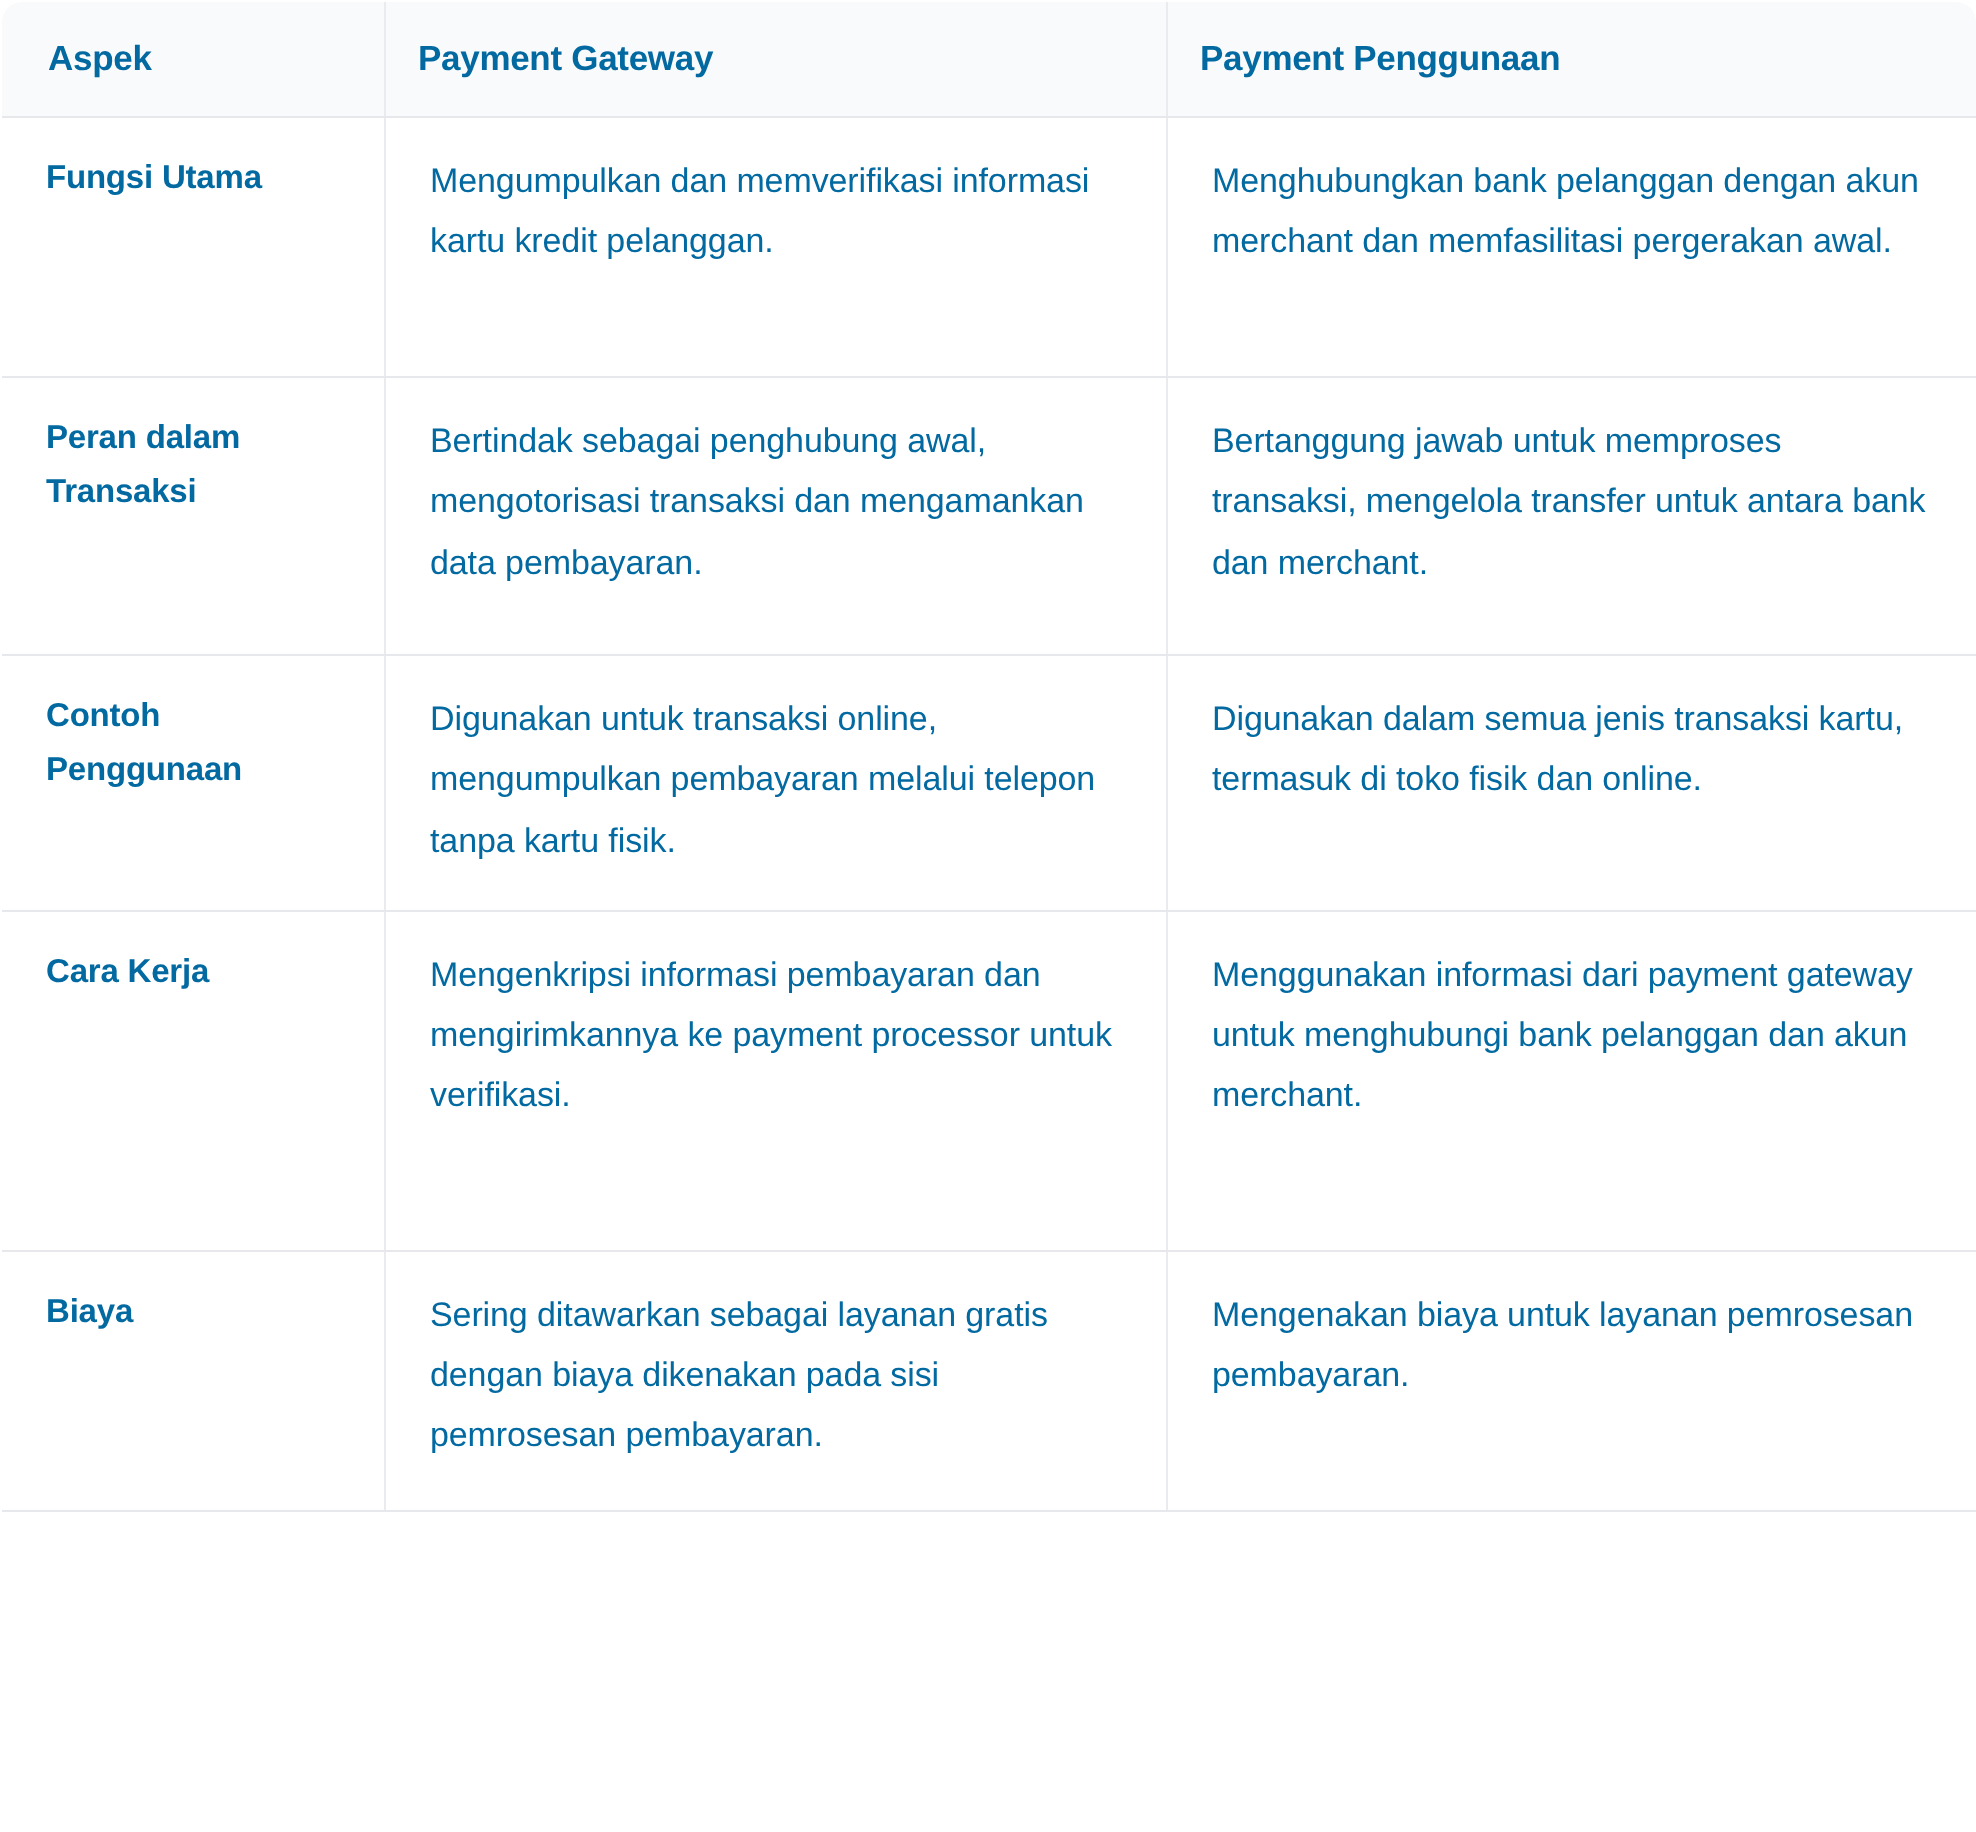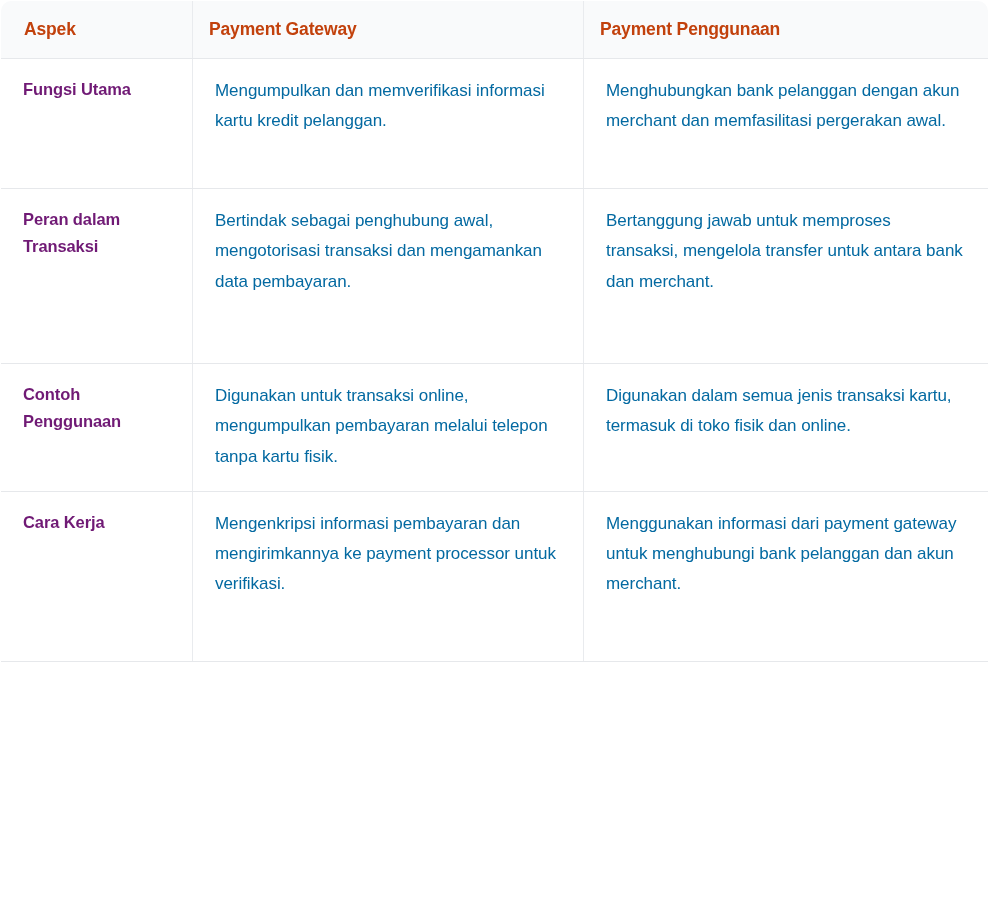--- a/index.html
+++ b/index.html
@@ -43,21 +43,21 @@
   table.comparison thead tr {
     background: #f9fafb;
   }
 
   table.comparison thead th {
     text-align: left;
     vertical-align: middle;
     font-size: 17.5px;
     font-weight: 700;
     letter-spacing: -0.15px;
-    color: #c2410c;
+    color: #0369a1;
     padding: 18px 22px 18px 16px;
     border-bottom: 1px solid #e6e8eb;
     border-right: 1px solid #e9ebee;
     box-sizing: border-box;
   }
   table.comparison thead th:last-child {
     border-right: none;
   }
   table.comparison thead th.th-aspek { padding-left: 23px; }
 
@@ -69,38 +69,38 @@
     box-sizing: border-box;
     background: #ffffff;
   }
   table.comparison tbody td:last-child {
     border-right: none;
   }
 
   td.cell-aspek {
     font-size: 16.5px;
     font-weight: 700;
-    color: #701a75;
+    color: #0369a1;
     line-height: 1.62;
     letter-spacing: -0.1px;
     padding-left: 23px;
     padding-right: 14px;
   }
 
   td.cell-body {
     font-size: 17px;
     font-weight: 400;
     color: #0369a1;
     line-height: 1.78;
     letter-spacing: -0.05px;
   }
 
   
   tr[data-row="0"] td { height: 130px; }
-  tr[data-row="1"] td { height: 175px; }
+  tr[data-row="1"] td { height: 139px; }
   tr[data-row="2"] td { height: 170px; }
   tr[data-row="3"] td { height: 125px; }
   tr[data-row="4"] td { height: 130px; }
   tr[data-row="5"] td { height: 136px; }
 
   .cell-text { display: block; }
 </style>
 </head>
 <body>
 
@@ -156,15 +156,26 @@
         <td class="cell-aspek">
             <span class="cell-text">Cara Kerja</span>
           </td>
         <td class="cell-body">
             <span class="cell-text">Mengenkripsi informasi pembayaran dan mengirimkannya ke payment processor untuk verifikasi.</span>
           </td>
         <td class="cell-body">
             <span class="cell-text">Menggunakan informasi dari payment gateway untuk menghubungi bank pelanggan dan akun merchant.</span>
           </td>
       </tr>
+      <tr data-row="4">
+        <td class="cell-aspek">
+            <span class="cell-text">Biaya</span>
+          </td>
+        <td class="cell-body">
+            <span class="cell-text">Sering ditawarkan sebagai layanan gratis dengan biaya dikenakan pada sisi pemrosesan pembayaran.</span>
+          </td>
+        <td class="cell-body">
+            <span class="cell-text">Mengenakan biaya untuk layanan pemrosesan pembayaran.</span>
+          </td>
+      </tr>
     </tbody>
   </table>
 </div>
 
 </body></html>

